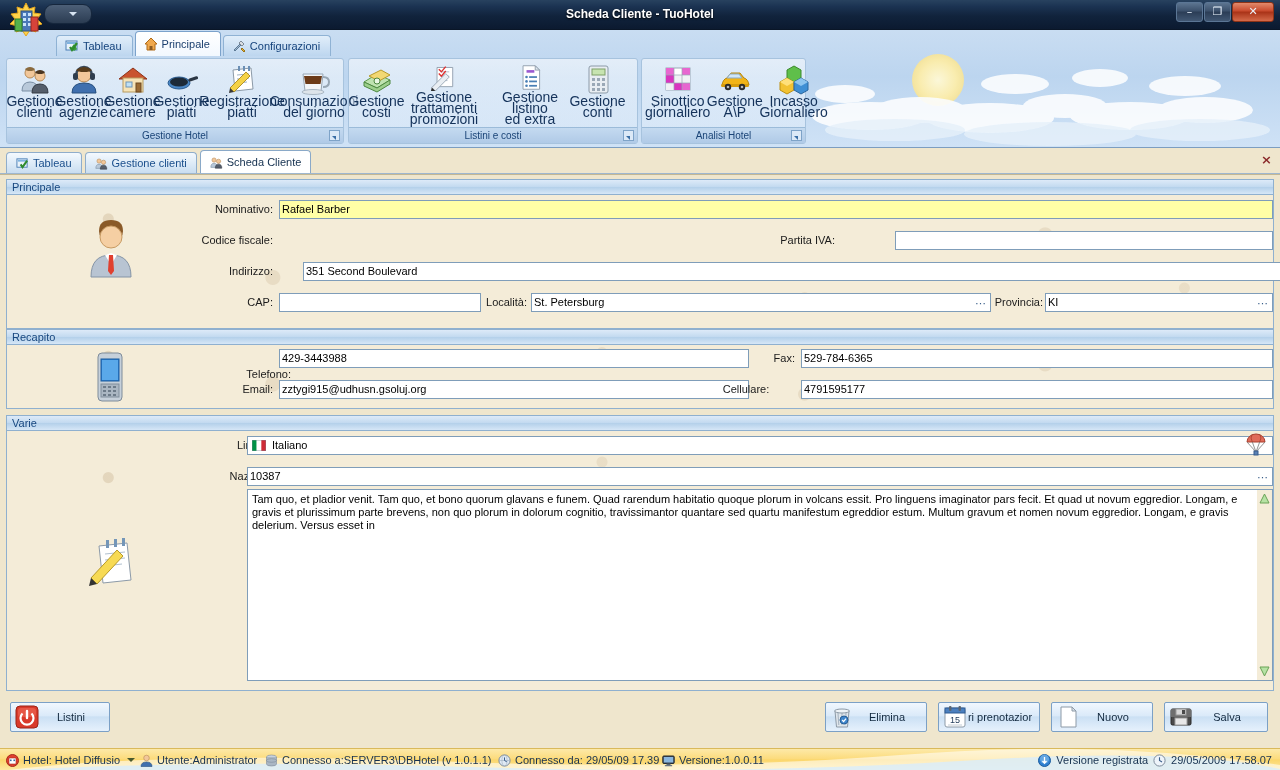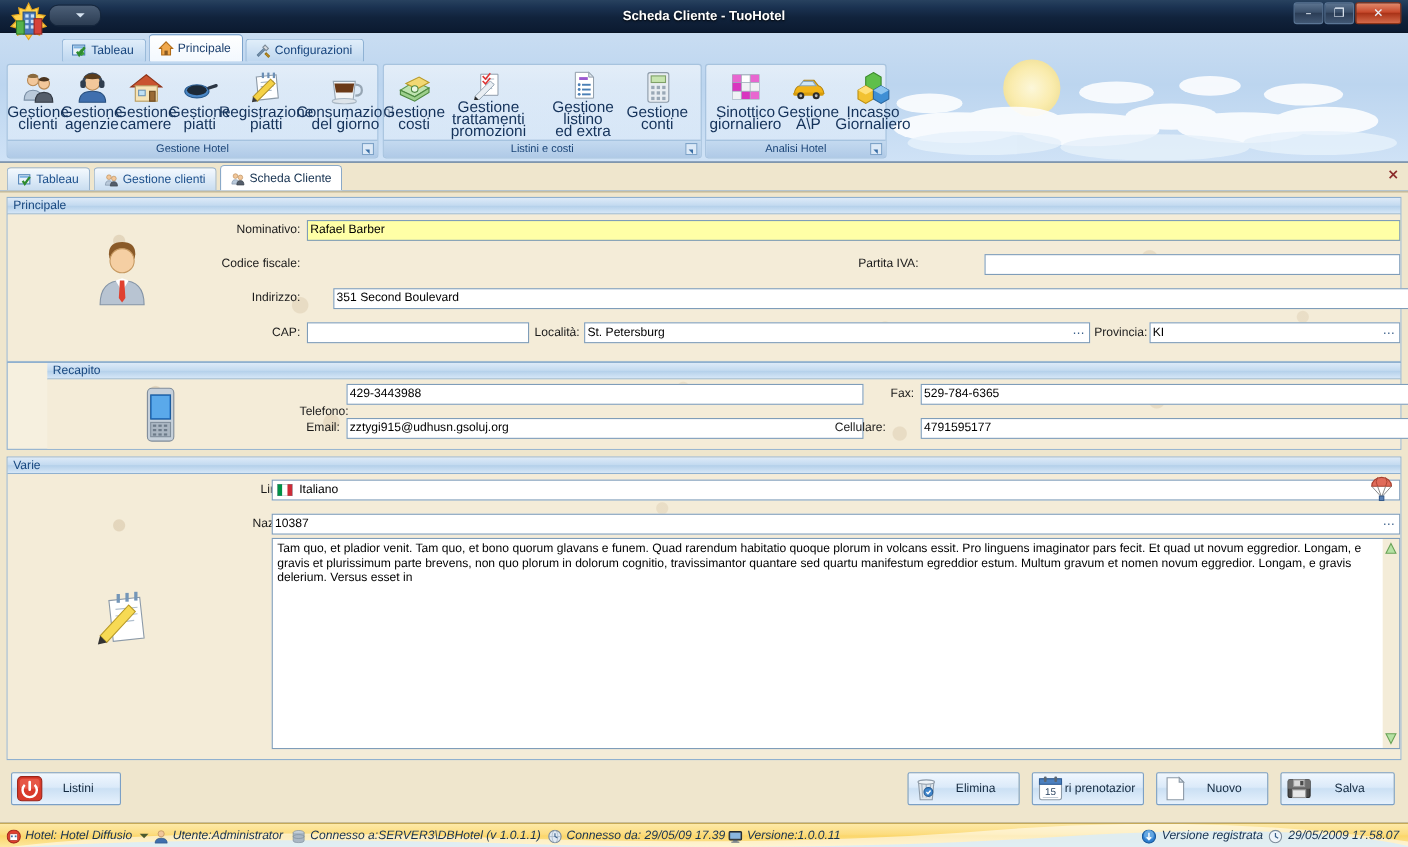--- a/index.html
+++ b/index.html
@@ -218,21 +218,20 @@
   }
   .fbtn .lbl { flex: 1; text-align: center; padding-right: 6px; }
   .fbtn .ico { width: 24px; height: 24px; margin-left: 4px; flex: none; }
 
   
   .statusbar {
     position: absolute; left: 0; top: 748px; width: 1280px; height: 22px;
     background: linear-gradient(to bottom, #fde9a8 0%, #fcdc7e 45%, #fbd66b 52%, #fde8a0 100%);
     border-top: 1px solid #d9b95b;
     overflow: hidden;
-    font-style: italic;
   }
   .sb-wave { position: absolute; left: 0; top: 0; width: 1280px; height: 22px; }
   .sb-item {
     position: absolute; height: 22px; display: flex; align-items: center; gap: 4px;
     color: #16314f; font-size: 11px; white-space: nowrap;
   }
   .sb-ico { width: 13px; height: 13px; flex: none; }
   .sb-caret { width: 0; height: 0; border-left: 4px solid transparent; border-right: 4px solid transparent; border-top: 4px solid #4a5a2e; margin-left: 3px; }
   .sb-right {
     position: absolute; right: 8px; height: 22px; display: flex; align-items: center; gap: 5px;
@@ -604,21 +603,21 @@
       </div>
 
       <div class="fld-label" style="left:930px; top:98px; width:106px;">Provincia:</div>
       <div class="fld-input" style="left:1038px; top:98px; width:228px;">
         <span>KI</span>
         <span class="ell">⋯</span>
       </div>
     </div>
   </div>
 
-  <div class="panel" style="top:154px; height:80px;padding-left:36px;">
+  <div class="panel" style="top:154px; height:80px;">
     <div class="panel-hd">Recapito</div>
     <div class="panel-body" style="height:63px;">
 
       <svg style="position:absolute; left:88px; top:6px; width:30px; height:52px;" viewBox="0 0 30 52">
         <rect x="3" y="2" width="24" height="48" rx="4" fill="#c6d0da" stroke="#7f8c9a"></rect>
         <rect x="6" y="8" width="18" height="22" fill="#2f7fd0" stroke="#1b5c9e"></rect>
         <rect x="7" y="9" width="16" height="20" fill="#5aa9ea"></rect>
         <rect x="6" y="33" width="18" height="13" fill="#aab6c2" stroke="#808e9c"></rect>
         <g fill="#6d7b89">
           <rect x="8" y="35" width="3" height="2"></rect>
@@ -626,21 +625,21 @@
             <rect x="18" y="35" width="3" height="2"></rect>
           <rect x="8" y="39" width="3" height="2"></rect>
             <rect x="13" y="39" width="3" height="2"></rect>
             <rect x="18" y="39" width="3" height="2"></rect>
           <rect x="8" y="43" width="3" height="2"></rect>
             <rect x="13" y="43" width="3" height="2"></rect>
             <rect x="18" y="43" width="3" height="2"></rect>
         </g>
       </svg>
 
-      <div class="fld-label" style="left:148px; top:4px; width:126px;margin-top:16px;">Telefono:</div>
+      <div class="fld-label" style="left:158px; top:4px; width:126px;margin-top:16px;">Telefono:</div>
       <div class="fld-input" style="left:272px; top:4px; width:470px;">429-3443988</div>
 
       <div class="fld-label" style="left:700px; top:4px; width:88px;">Fax:</div>
       <div class="fld-input" style="left:794px; top:4px; width:472px;">529-784-6365</div>
 
       <div class="fld-label" style="left:140px; top:35px; width:126px;">Email:</div>
       <div class="fld-input" style="left:272px; top:35px; width:470px;">zztygi915@udhusn.gsoluj.org</div>
 
       <div class="fld-label" style="left:690px; top:35px; width:98px;text-align:center;">Cellulare:</div>
       <div class="fld-input" style="left:794px; top:35px; width:472px;">4791595177</div>

